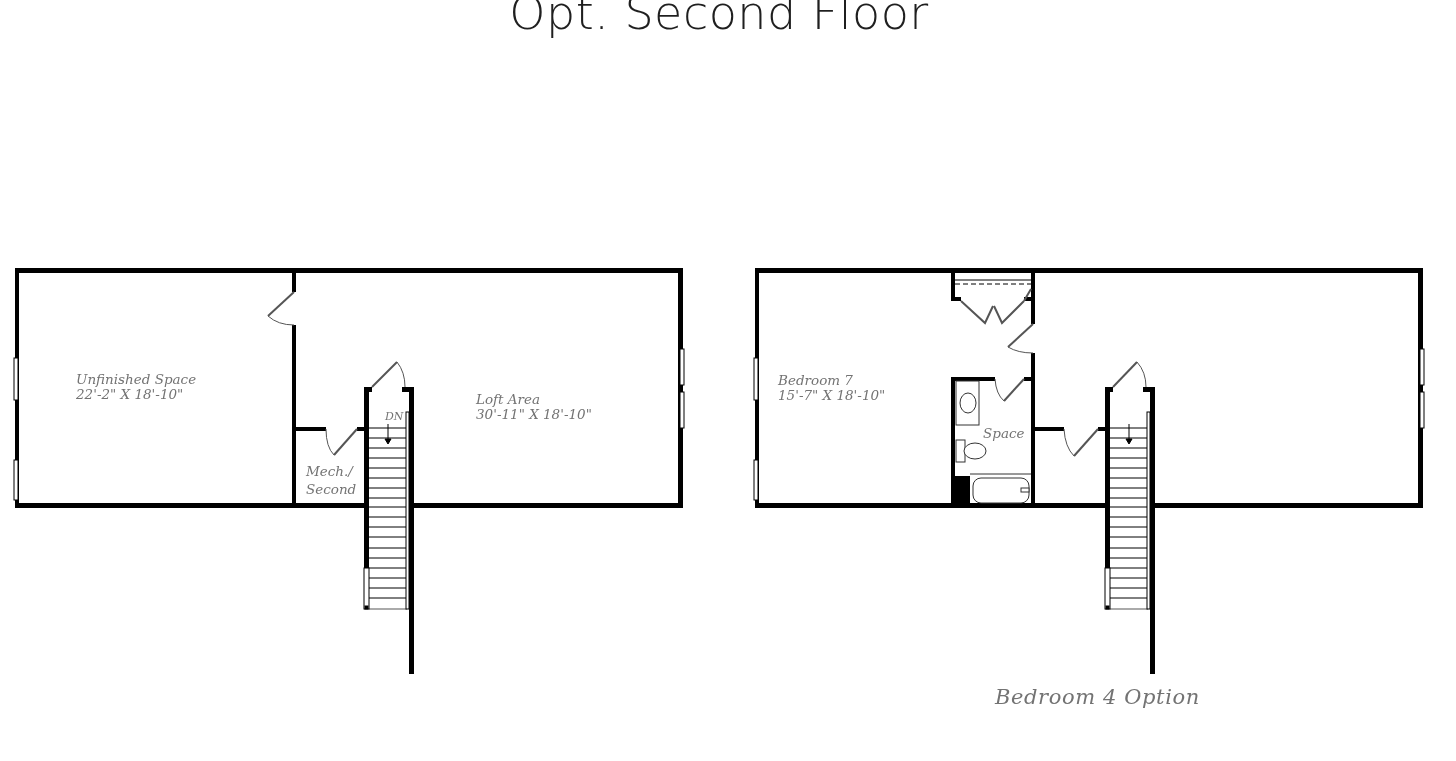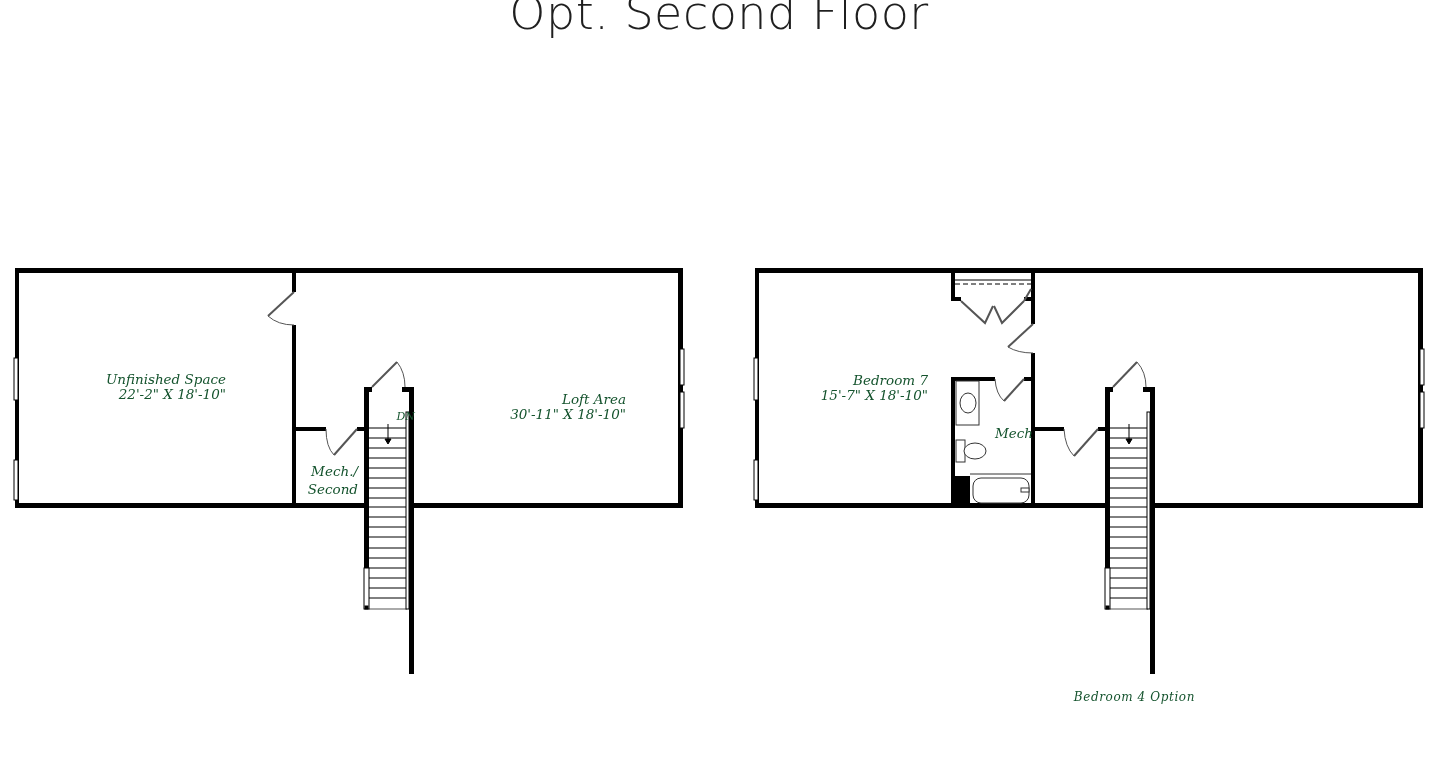--- a/index.html
+++ b/index.html
@@ -3,24 +3,24 @@
 <meta charset="utf-8">
 <style>
   html, body { margin: 0; padding: 0; background: #ffffff; }
   body { width: 1456px; height: 761px; position: relative; overflow: hidden; font-family: "DejaVu Sans", sans-serif; }
   .title {
     position: absolute; left: 0; top: -14px; width: 1438px; text-align: center;
     font-family: "DejaVu Sans", sans-serif; font-size: 46px; font-weight: 300; color: #1f1f1f; letter-spacing: 0.5px;
   }
   svg.plan { position: absolute; left: 0; top: 0; }
   .lbl {
-    position: absolute; font-family: "DejaVu Serif", serif; font-style: italic; color: #14532d;
-    text-align: right; line-height: 15px; font-size: 13.5px; white-space: nowrap;
+    position: absolute; font-family: "DejaVu Serif", serif; font-style: italic; color: #737373;
+    text-align: left; line-height: 15px; font-size: 13.5px; white-space: nowrap;
   }
-  .caption { font-size: 12px; letter-spacing: 0.6px; }
+  .caption { font-size: 21px; letter-spacing: 0.6px; }
 </style>
 </head>
 <body>
 
 <div class="title">Opt. Second Floor</div>
 
 <svg class="plan" width="1456" height="761" viewBox="0 0 1456 761">
   <defs>
     <g id="stair-treads">
       <line x1="0" y1="0" x2="40" y2="0"></line>
@@ -213,25 +213,25 @@
 </svg>
 
 <div class="lbl" style="left:76px; top:372px; width:150px;">
   <div>Unfinished Space</div>
   <div>22'-2" X 18'-10"</div>
 </div>
 <div class="lbl" style="left:476px; top:392px; width:150px;">
   <div>Loft Area</div>
   <div>30'-11" X 18'-10"</div>
 </div>
-<div class="lbl" style="left:292px; top:462px; width:66px; line-height:18px;">
+<div class="lbl" style="left:306px; top:462px; width:66px; line-height:18px;">
   <div>Mech./</div>
   <div>Second</div>
 </div>
 <div class="lbl" style="left:374px; top:409px; width:30px; font-size:11px;margin-left:11px;">DN</div>
 
 <div class="lbl" style="left:778px; top:373px; width:150px;">
   <div>Bedroom 7</div>
   <div>15'-7" X 18'-10"</div>
 </div>
-<div class="lbl" style="left:983px; top:426px; width:50px;">Mech</div>
+<div class="lbl" style="left:983px; top:426px; width:50px;">Space</div>
 
 <div class="lbl caption" style="left:995px; top:690px; width:200px;">Bedroom 4 Option</div>
 
 </body></html>

